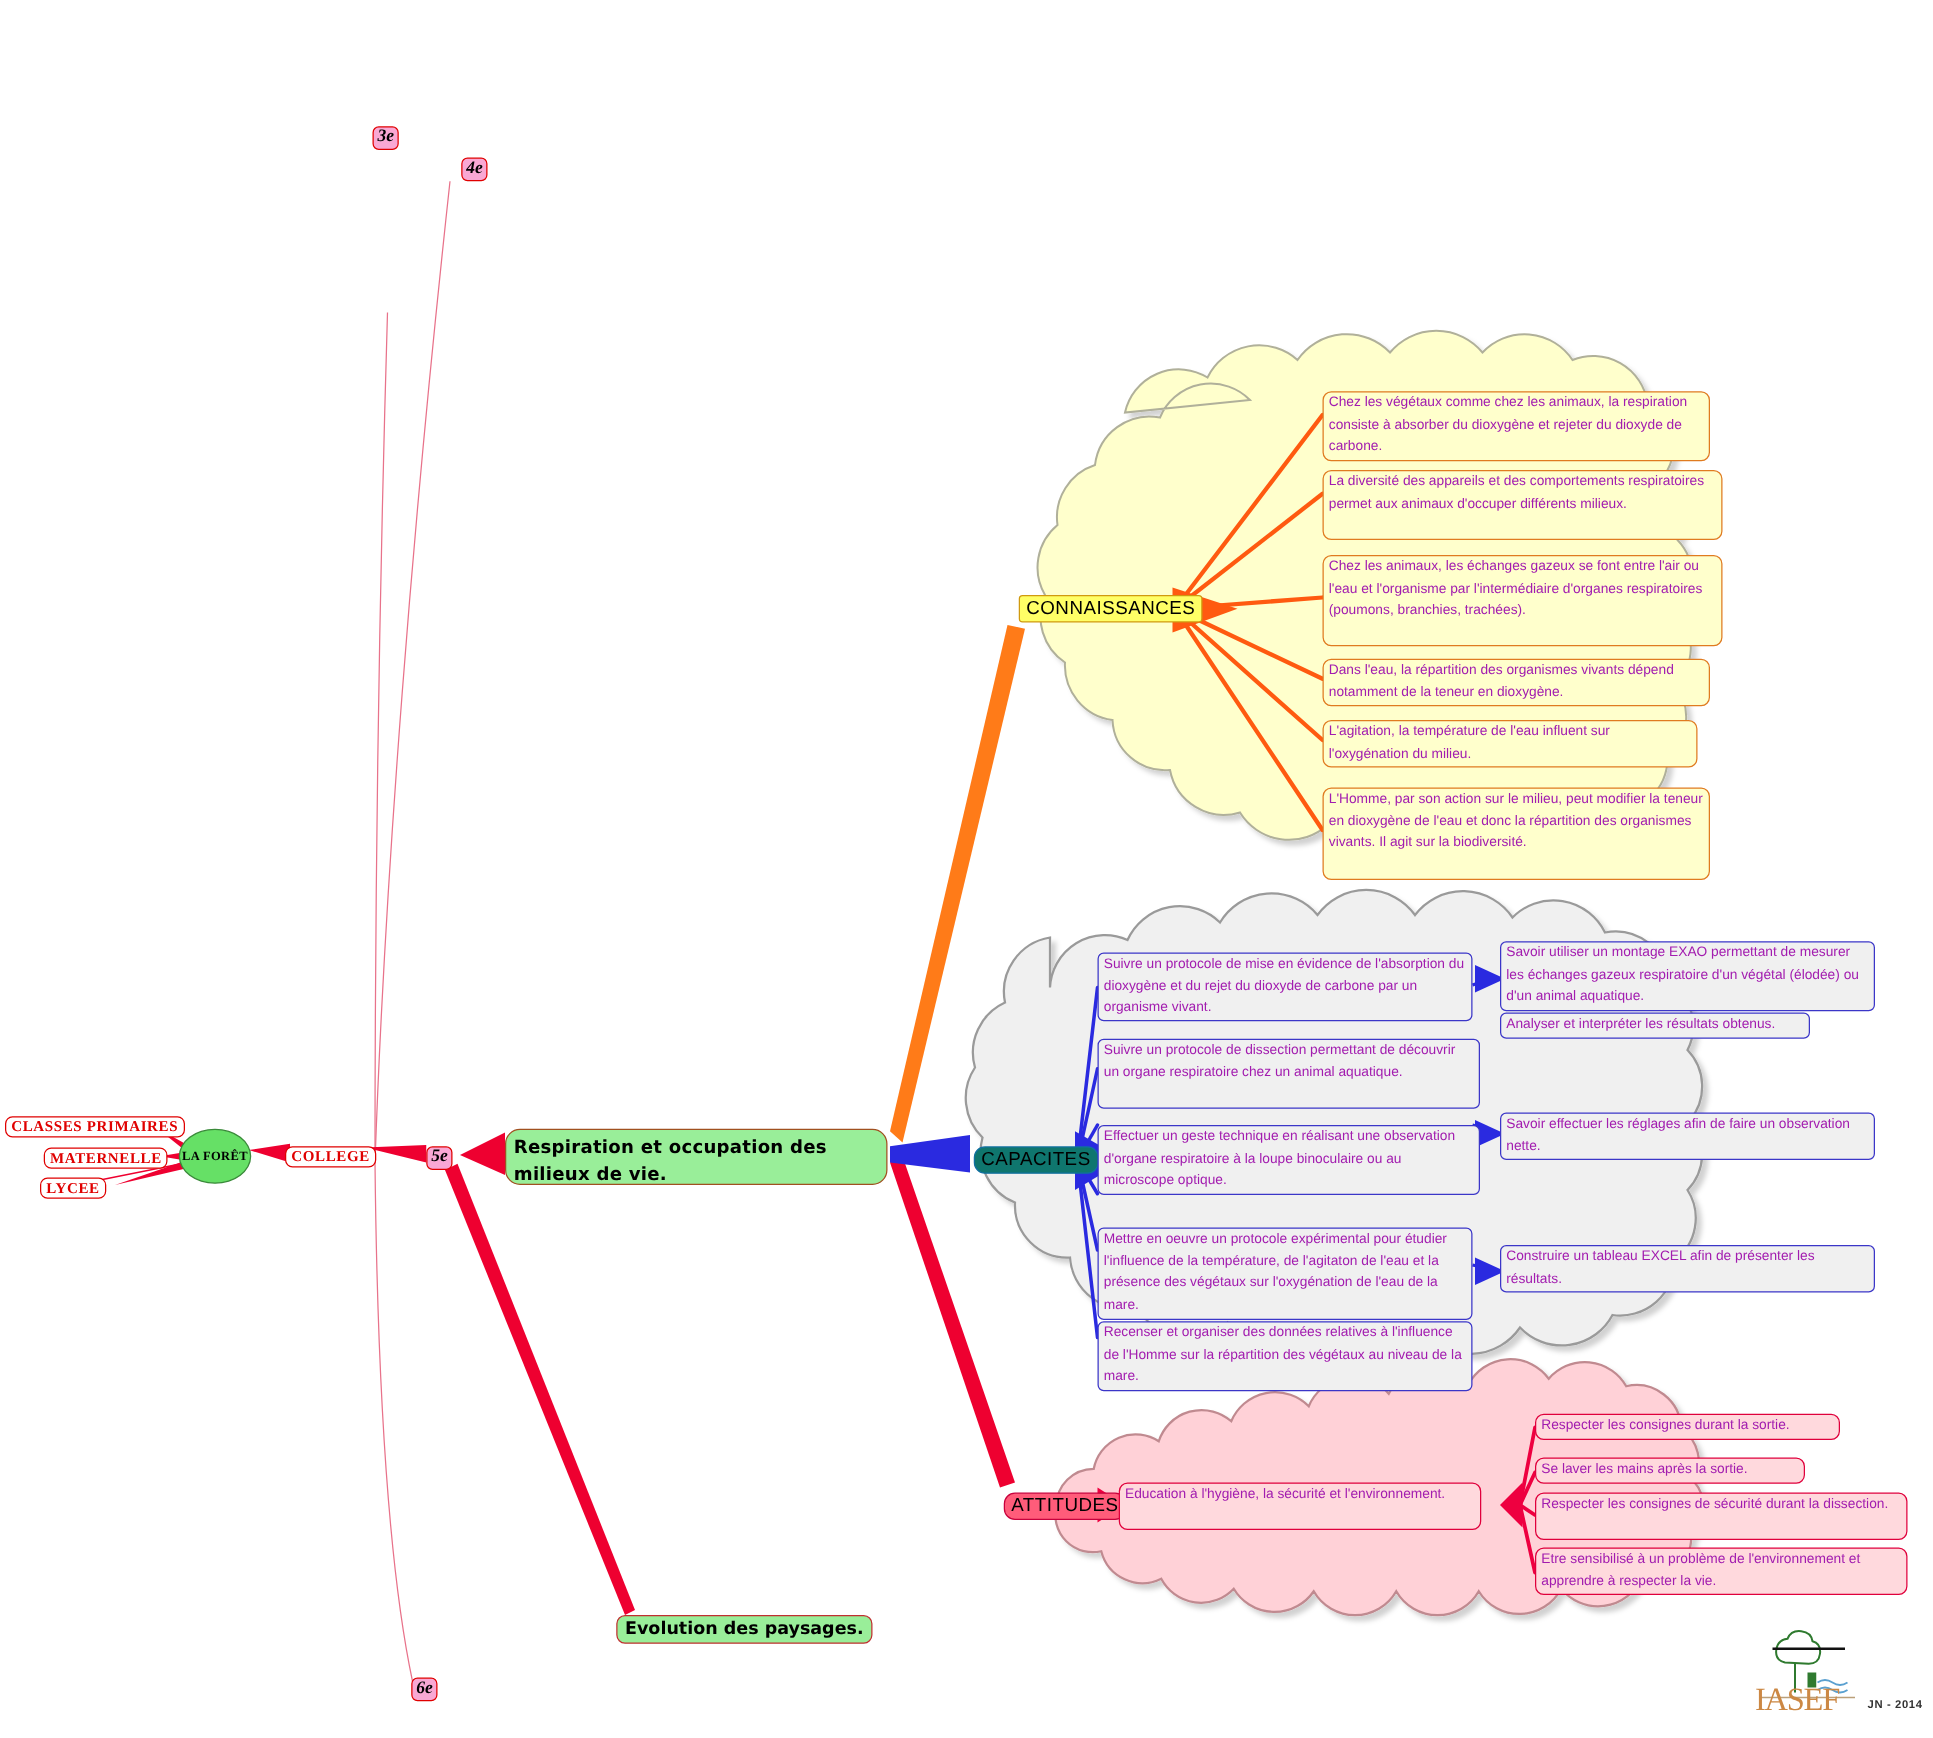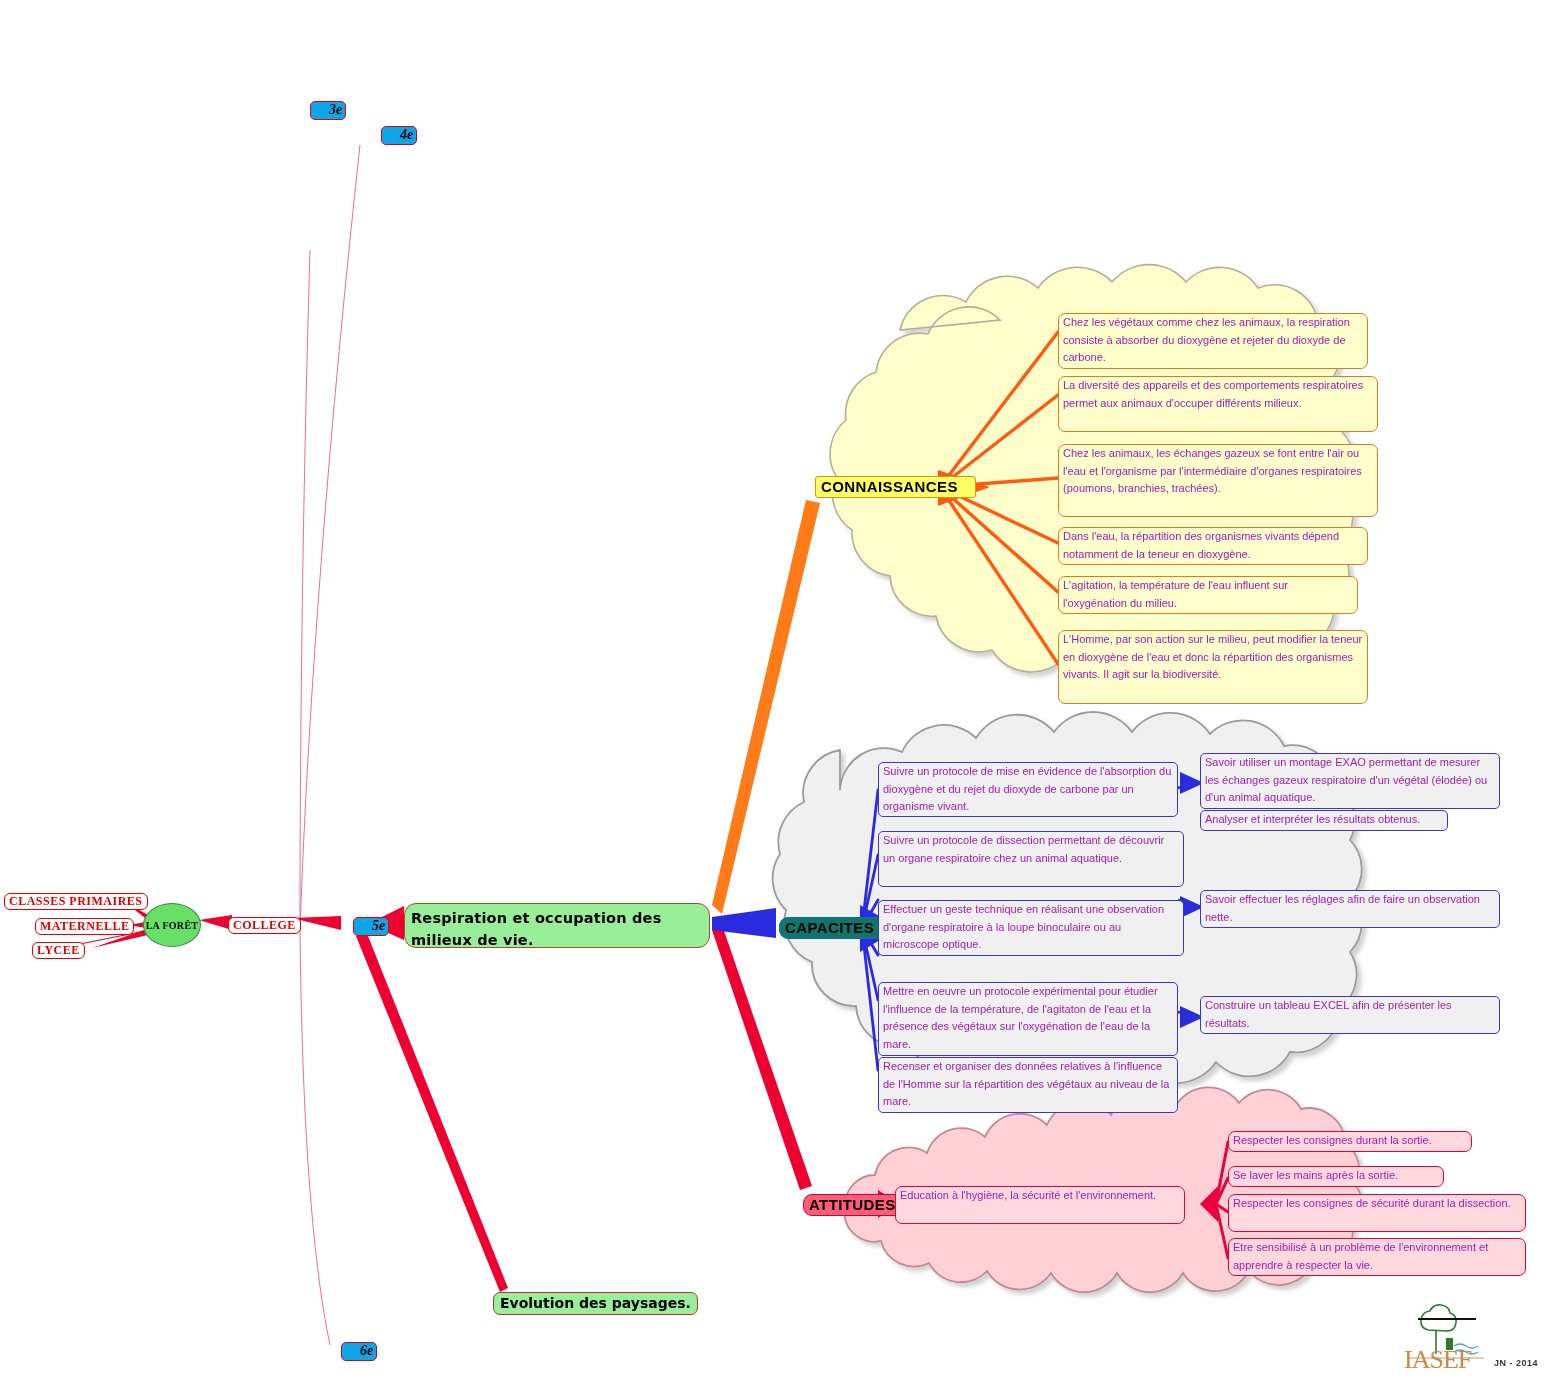--- a/index.html
+++ b/index.html
@@ -22,22 +22,22 @@
   .node-cap{
     background:#f0f0f0;border:1px solid #3b36c8;border-radius:5px;
   }
   .node-att{
     background:#ffd9dd;border:1px solid #e0003c;border-radius:7px;
   }
 
   
   .chip{
     position:absolute;box-sizing:border-box;
-    font-weight:bold;letter-spacing:.4px;white-space:nowrap;
-    padding:1px 17px 2px 5px;
+    font-weight:normal;letter-spacing:.4px;white-space:nowrap;
+    padding:1px 5px 2px 5px;
   }
   #chip-connaissances{
     font-size:15px;background:#ffff66;border:1px solid #d09a10;
     color:#000;border-radius:3px;
   }
   #chip-capacites{
     font-size:15px;background:#0f766e;border:1px solid #1070a0;
     color:#000;border-radius:9px;
   }
   #chip-attitudes{
@@ -63,24 +63,24 @@
   .red-chip{
     position:absolute;box-sizing:border-box;
     background:#ffffff;border:1.5px solid #e00000;border-radius:6px;
     color:#e00000;font-family:"Liberation Serif", serif;
     font-weight:bold;font-size:12px;line-height:14px;
     padding:0 4px 1px 4px;white-space:nowrap;
     font-variant:small-caps;letter-spacing:.5px;
   }
   .level-chip{
     position:absolute;box-sizing:border-box;
-    background:#0ea5e9;border:1.5px solid #e00000;border-radius:5px;
+    background:#f9a8d4;border:1.5px solid #e00000;border-radius:5px;
     color:#000;font-family:"Liberation Serif", serif;
     font-weight:bold;font-style:italic;font-size:14px;line-height:16px;
-    padding:0 3px 1px 18px;white-space:nowrap;margin-left:12px;
+    padding:0 3px 1px 3px;white-space:nowrap;
   }
   #root-ellipse{
     position:absolute;left:143px;top:903px;width:56px;height:42px;
     background:#66e066;border:1.5px solid #3a8a3a;border-radius:50%;
     display:flex;align-items:center;justify-content:center;
     font-family:"Liberation Serif", serif;font-weight:bold;
     font-size:10px;color:#000;letter-spacing:.3px;
   }
 
   

